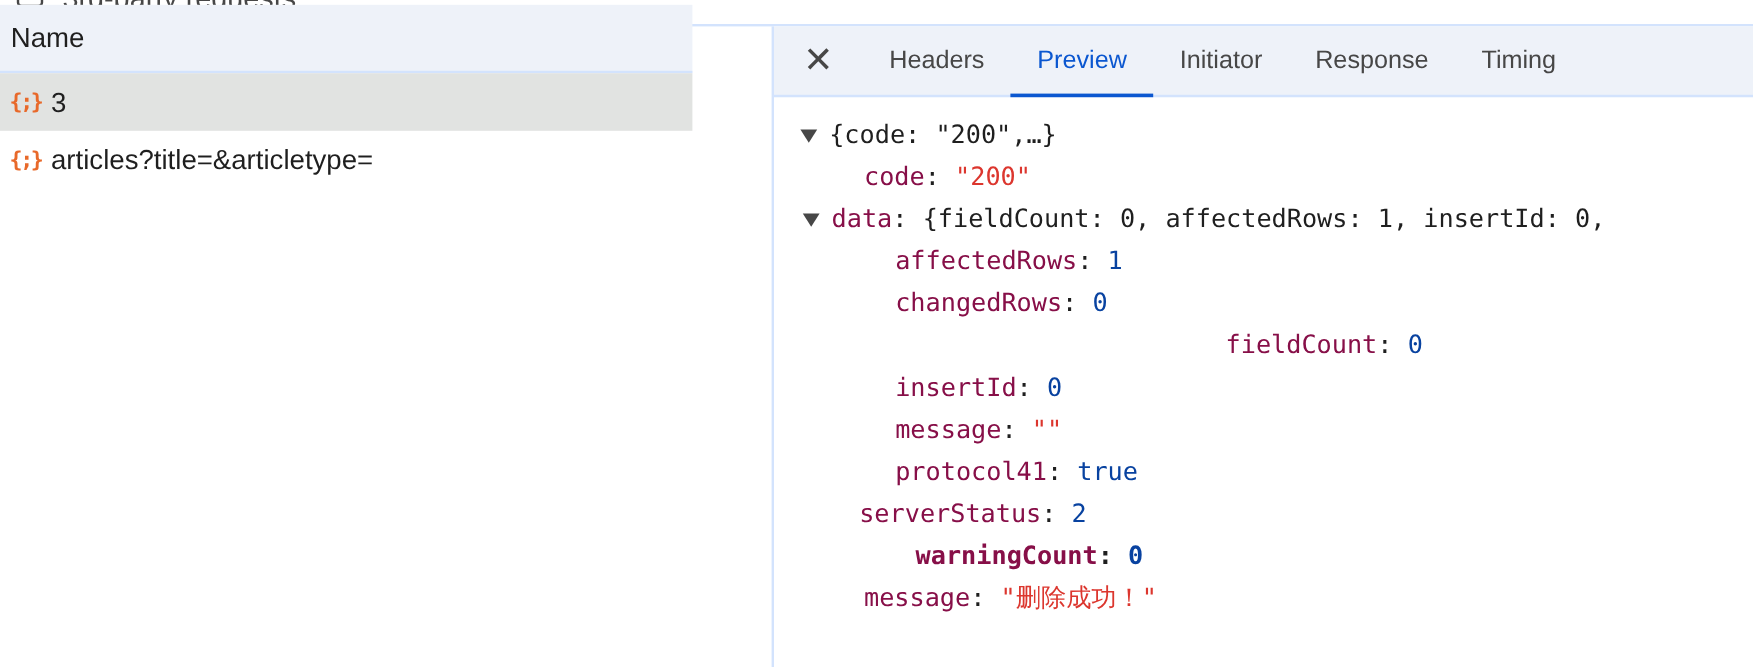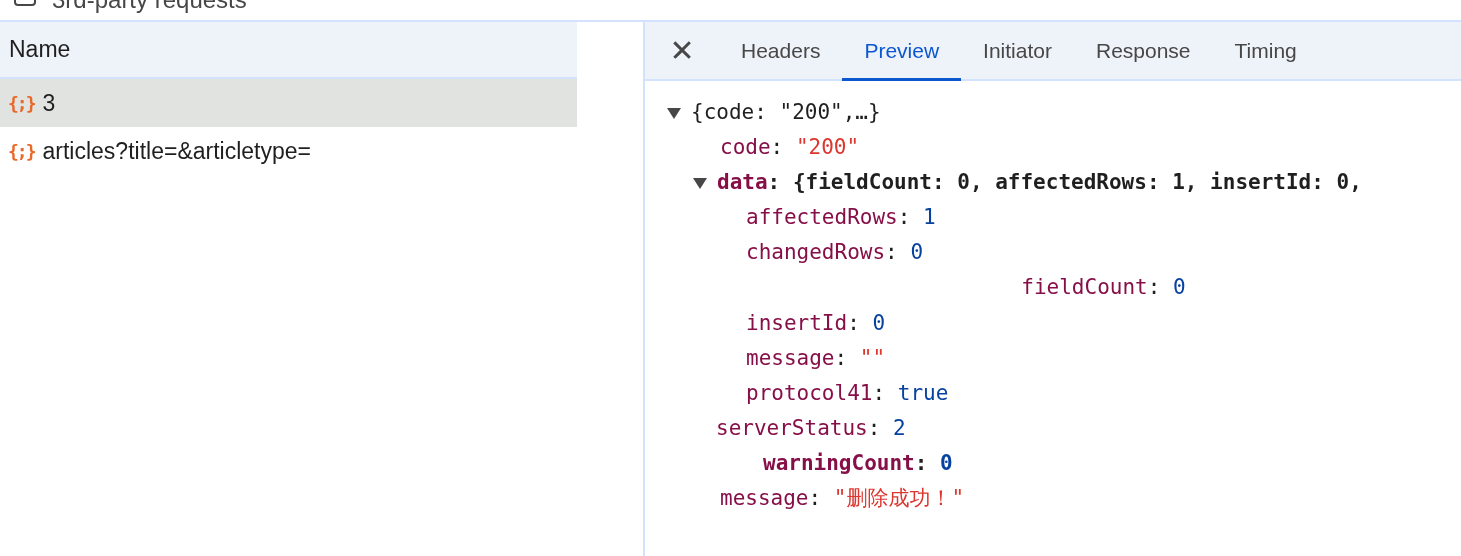--- a/index.html
+++ b/index.html
@@ -23,21 +23,21 @@
   .filter-row .label {
     position: absolute; left: 52px; top: -14px; font-size: 24px; color: #474747;
     white-space: nowrap;
   }
   .top-border {
     position: absolute; left: 0; top: 20px; width: 1461px; height: 2px; background: #d3e3fd;
   }
 
   
   .left {
-    position: absolute; left: 0; top: 22px; width: 577px; height: 534px;
+    position: absolute; left: 0; top: 4px; width: 577px; height: 534px;
   }
   .left .col-header {
     height: 57px; background: #eef2f9; border-bottom: 2px solid #d3e3fd;
     display: flex; align-items: center; padding-left: 9px;
     font-size: 23px; color: #1f1f1f;
   }
   .req-row {
     height: 48px; display: flex; align-items: center; padding-left: 8px;
     font-size: 23px; color: #1f1f1f; cursor: pointer;
   }
@@ -143,21 +143,21 @@
     <div class="preview">
 
       <div class="line" style="padding-left:22px;">
         <span class="tri"></span><span class="plain">{code: "200",…}</span>
       </div>
 
       <div class="line" style="padding-left:75px;">
         <span class="key">code</span><span class="punct">: </span><span class="str">"200"</span>
       </div>
 
-      <div class="line" style="padding-left:48px;font-weight:bold;">
+      <div class="line" style="padding-left:24px;">
         <span class="tri"></span><span class="key">data</span><span class="punct">: </span><span class="plain">{fieldCount: 0, affectedRows: 1, insertId: 0,</span>
       </div>
 
       <div class="line" style="padding-left:101px;">
         <span class="key">affectedRows</span><span class="punct">: </span><span class="num">1</span>
       </div>
       <div class="line" style="padding-left:101px;">
         <span class="key">changedRows</span><span class="punct">: </span><span class="num">0</span>
       </div>
       <div class="line" style="padding-left:101px;text-align:center;">

